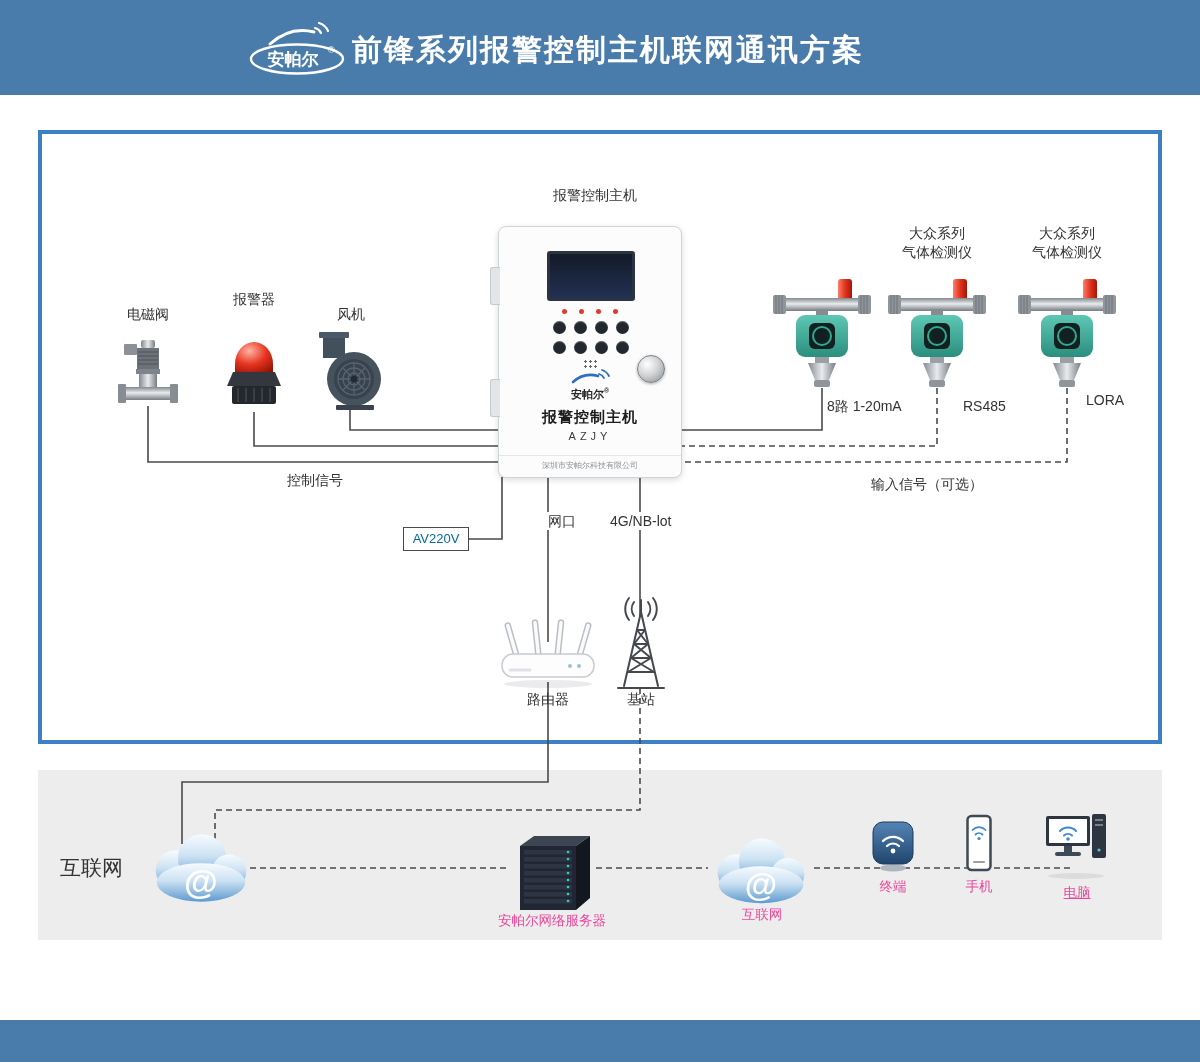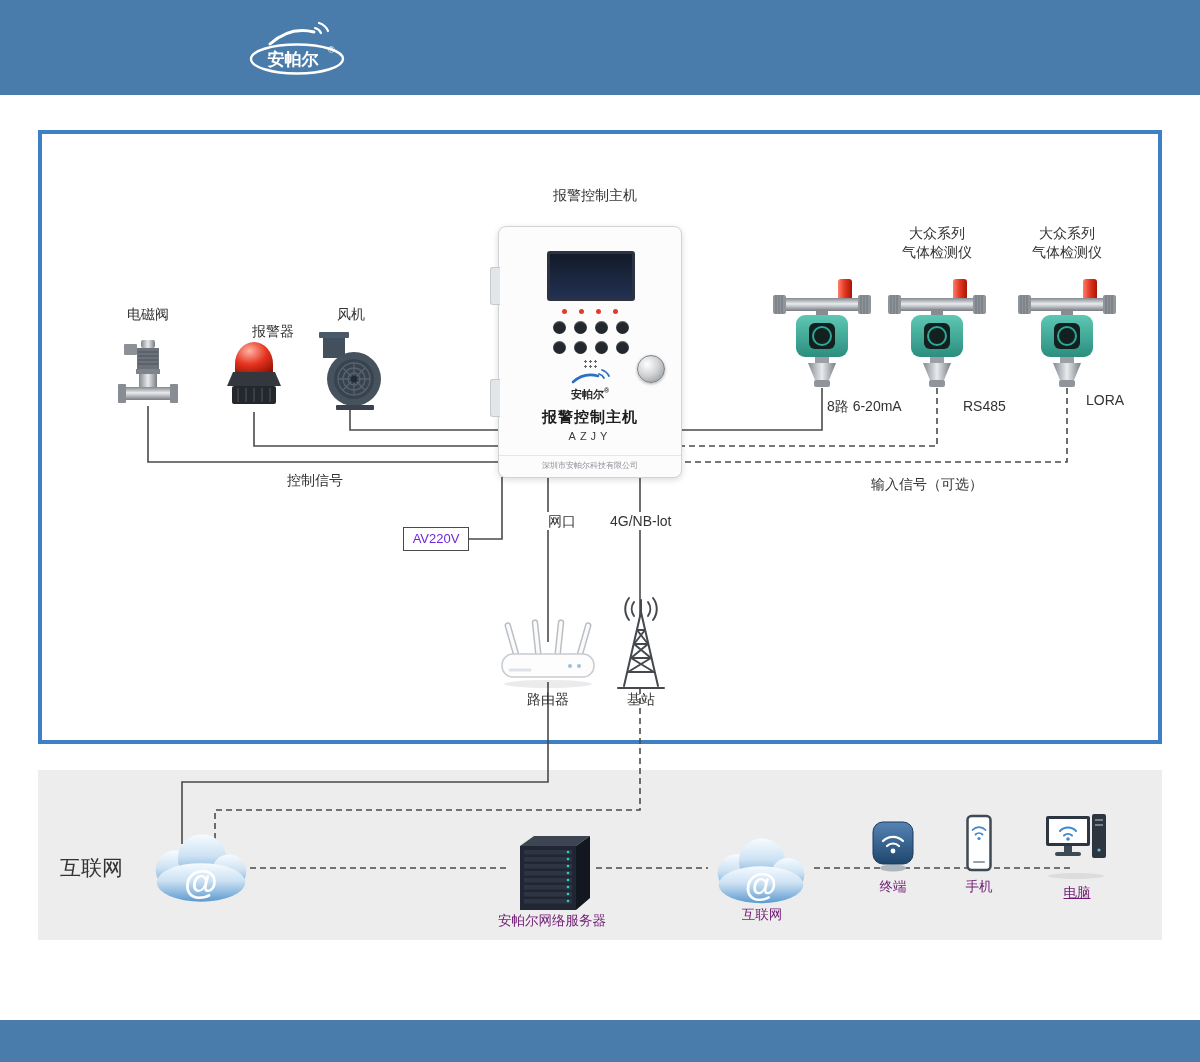--- a/index.html
+++ b/index.html
@@ -12,41 +12,41 @@
   .page-title { left:352px; top:30px; font-size:30px; font-weight:bold; color:#fff; letter-spacing:2px; white-space:nowrap; }
 
   .diagram-box { left:38px; top:130px; width:1124px; height:614px; border:4px solid #3e80c6; background:#fff; }
   .gray-section { left:38px; top:770px; width:1124px; height:170px; background:#ededed; }
 
   .lines { left:0; top:0; pointer-events:none; }
 
   .lbl { font-size:14px; color:#333; text-align:center; line-height:19px; }
   .lbl-left { text-align:left; }
   .tag { font-size:14px; color:#333; background:#fff; padding:0 4px; line-height:18px; }
-  .power-box { width:66px; height:24px; border:1.5px solid #4a4a4a; background:#fff; font-size:13px; color:#6d28d9; text-align:center; line-height:21px; }
+  .power-box { width:66px; height:24px; border:1.5px solid #4a4a4a; background:#fff; font-size:13px; color:#0369a1; text-align:center; line-height:21px; }
 
   .host { left:498px; top:226px; width:184px; height:252px; background:#fcfcfd; border:1px solid #cfd4d8; border-radius:8px; box-shadow:0 2px 6px rgba(0,0,0,.14); }
   .host::before, .host::after { content:""; position:absolute; left:-9px; width:9px; height:36px; background:#e3e6e9; border:1px solid #c5cacd; border-right:none; border-radius:3px 0 0 3px; }
   .host::before { top:40px; } .host::after { top:152px; }
   .host-screen { position:absolute; left:48px; top:24px; width:88px; height:50px; background:linear-gradient(#131a28,#223052); border:3px solid #2b3242; border-radius:3px; }
   .host-leds { position:absolute; left:0; top:82px; width:100%; display:flex; justify-content:center; gap:12px; }
   .host-leds i { width:5px; height:5px; border-radius:50%; background:#e03c2e; }
   .host-keys { position:absolute; left:47px; top:94px; width:90px; display:flex; flex-wrap:wrap; justify-content:center; gap:7px 8px; }
   .host-keys i { width:13px; height:13px; border-radius:50%; background:#23272e; box-shadow:inset 0 1px 1px rgba(255,255,255,.28); }
   .host-spk { position:absolute; left:84px; top:132px; width:16px; height:10px; background-image:radial-gradient(#666 1px, transparent 1.4px); background-size:5px 5px; }
   .host-knob { position:absolute; left:138px; top:128px; width:28px; height:28px; border-radius:50%; border:1px solid #7b7f83; background:radial-gradient(circle at 35% 32%, #ffffff, #d2d4d6 45%, #898d90 100%); box-shadow:0 1px 3px rgba(0,0,0,.3); }
   .host-brand { position:absolute; left:0; top:142px; width:100%; text-align:center; }
   .host-brandname { font-size:11px; font-weight:bold; color:#2b2b2b; margin-top:-2px; }
   .host-brandname sup { font-size:7px; }
   .host-name { position:absolute; left:0; top:181px; width:100%; text-align:center; font-size:15px; font-weight:bold; color:#1d1d1d; letter-spacing:1px; }
   .host-model { position:absolute; left:0; top:203px; width:100%; text-align:center; font-size:11px; letter-spacing:4px; color:#3a3a3a; }
   .host-foot { position:absolute; left:0; bottom:6px; width:100%; border-top:1px solid #e4e6e8; padding-top:4px; text-align:center; font-size:8px; color:#8d9298; }
 
   .net-title { font-size:21px; color:#333; }
-  .small-lbl { font-size:13.5px; color:#701a75; text-align:center; }
+  .small-lbl { font-size:13.5px; color:#ec4899; text-align:center; }
   .footer-text { left:0; top:978px; width:1200px; text-align:center; font-size:18px; color:#2b2b2b; }
 </style>
 </head>
 <body>
 
 <svg width="0" height="0" style="position:absolute">
   <defs>
     <linearGradient id="gMetalV" x1="0" y1="0" x2="0" y2="1">
       <stop offset="0" stop-color="#83898f"></stop>
         <stop offset="0.45" stop-color="#e9ebed"></stop>
@@ -89,20 +89,21 @@
     <div class="abs" style="left:248px;top:20px;">
       <svg width="100" height="58" viewBox="0 0 100 58">
         <path d="M22 24 Q42 6 66 12" stroke="#fff" stroke-width="3" fill="none" stroke-linecap="round"></path>
         <path d="M67 8 a9 9 0 0 1 6 5" stroke="#fff" stroke-width="2.2" fill="none" stroke-linecap="round"></path>
         <path d="M71 3 a14 14 0 0 1 9 8" stroke="#fff" stroke-width="2.2" fill="none" stroke-linecap="round"></path>
         <ellipse cx="49" cy="39" rx="46" ry="14.5" stroke="#fff" stroke-width="2.4" fill="none"></ellipse>
         <text x="45" y="45" text-anchor="middle" font-size="17" font-weight="bold" fill="#fff">安帕尔</text>
         <text x="80" y="33" font-size="9" fill="#fff">®</text>
       </svg>
     </div>
+    <div class="abs page-title">前锋系列报警控制主机联网通讯方案</div>
   </div>
 
   <div class="abs diagram-box"></div>
   <div class="abs gray-section"></div>
   <div class="abs bottom-bar"></div>
 
   <svg class="abs lines" width="1200" height="1062" viewBox="0 0 1200 1062">
     <g stroke="#4a4a4a" stroke-width="1.6" fill="none">
       <path d="M148 406 L148 462 L499 462"></path>
       <path d="M254 412 L254 446 L499 446"></path>
@@ -166,21 +167,21 @@
       <rect x="19" y="18" width="22" height="21" fill="#6b727a"></rect>
       <path d="M20 22 h20 M20 26 h20 M20 30 h20 M20 34 h20" stroke="#575e66" stroke-width="1.5"></path>
       <rect x="18" y="39" width="24" height="5" fill="#7d848b"></rect>
       <rect x="21" y="44" width="18" height="15" fill="url(#gMetalH)"></rect>
       <rect x="2" y="57" width="56" height="13" rx="2" fill="url(#gMetalV)"></rect>
       <rect x="0" y="54" width="8" height="19" rx="1" fill="#878d93"></rect>
       <rect x="52" y="54" width="8" height="19" rx="1" fill="#878d93"></rect>
     </svg>
   </div>
 
-  <div class="abs lbl" style="left:214px;top:322px;width:80px;text-align:right;">报警器</div>
+  <div class="abs lbl" style="left:214px;top:290px;width:80px;">报警器</div>
   <div class="abs" style="left:226px;top:328px;">
     <svg width="56" height="88" viewBox="0 0 56 88">
       <path d="M9 44 v-8 a19 22 0 0 1 38 0 v8 z" fill="url(#gDome)"></path>
       <path d="M7 44 h42 l6 14 h-54 z" fill="#34383e"></path>
       <rect x="6" y="58" width="44" height="18" rx="2" fill="#24272c"></rect>
       <path d="M12 60 v14 M20 60 v14 M28 60 v14 M36 60 v14 M44 60 v14" stroke="#3a3f46" stroke-width="2"></path>
     </svg>
   </div>
 
   <div class="abs lbl" style="left:311px;top:305px;width:80px;">风机</div>
@@ -255,21 +256,21 @@
       <rect x="44" y="31" width="12" height="7" fill="#868c92"></rect>
       <rect x="24" y="37" width="52" height="42" rx="9" fill="url(#gTeal)"></rect>
       <rect x="37" y="45" width="26" height="26" rx="6" fill="#12211f"></rect>
       <circle cx="50" cy="58" r="9" fill="none" stroke="#2fa896" stroke-width="2"></circle>
       <rect x="43" y="79" width="14" height="6" fill="#9aa0a6"></rect>
       <path d="M36 85 h28 l-7 17 h-14 z" fill="url(#gMetalH)"></path>
       <rect x="42" y="102" width="16" height="7" rx="2" fill="#8f959b"></rect>
     </svg>
   </div>
 
-  <div class="abs lbl lbl-left" style="left:827px;top:397px;">8路 6-20mA</div>
+  <div class="abs lbl lbl-left" style="left:827px;top:397px;">8路 1-20mA</div>
   <div class="abs lbl lbl-left" style="left:963px;top:397px;">RS485</div>
   <div class="abs lbl lbl-left" style="left:1086px;top:391px;">LORA</div>
   <div class="abs lbl" style="left:270px;top:471px;width:90px;">控制信号</div>
   <div class="abs lbl" style="left:862px;top:475px;width:130px;">输入信号（可选）</div>
   <div class="abs power-box" style="left:403px;top:527px;">AV220V</div>
   <div class="abs tag" style="left:528px;top:512px;margin-left:16px;">网口</div>
   <div class="abs tag" style="left:606px;top:512px;">4G/NB-lot</div>
 
   <div class="abs" style="left:500px;top:618px;">
     <svg width="96" height="74" viewBox="0 0 96 74">

